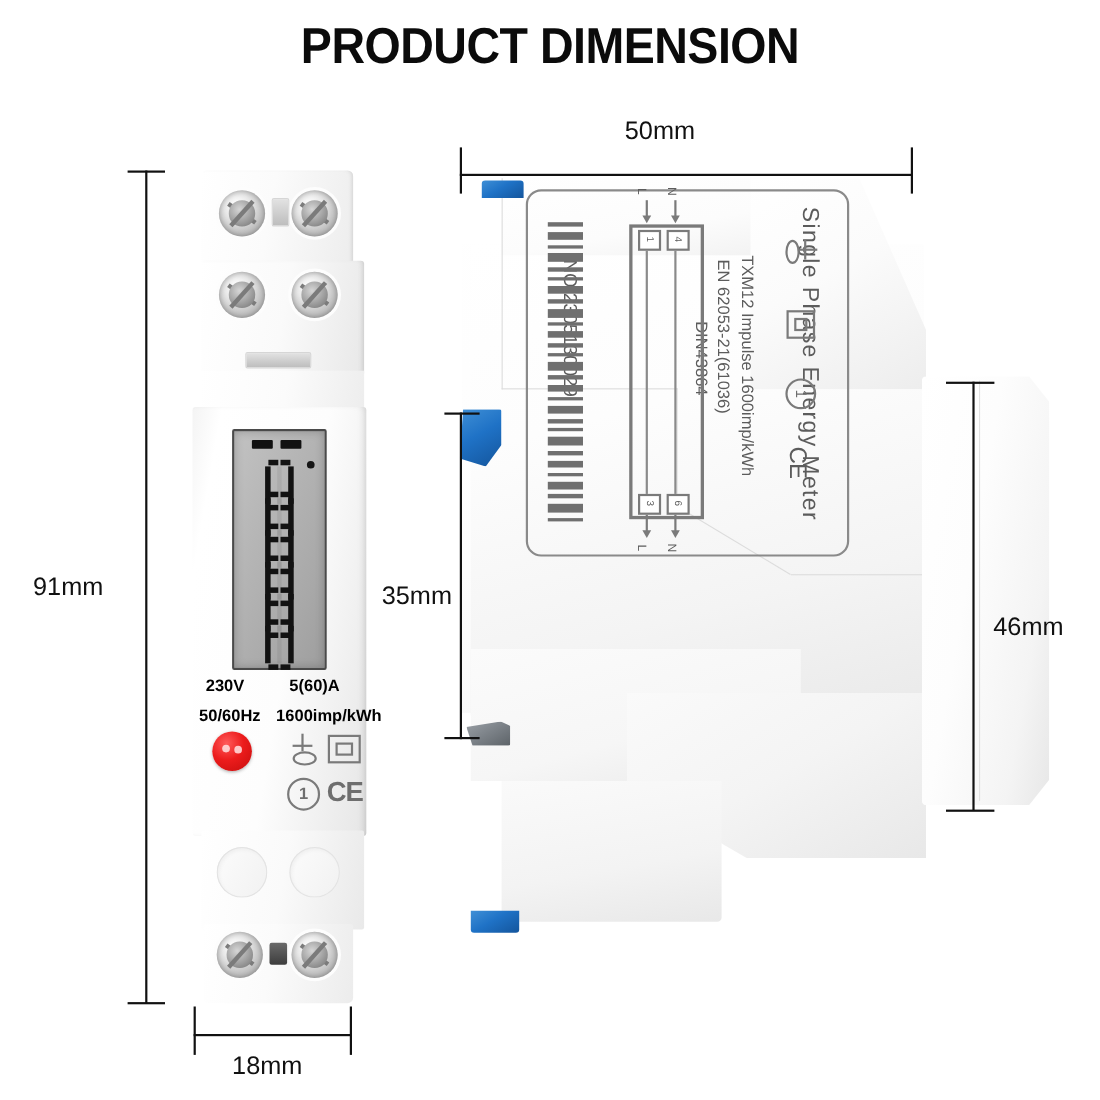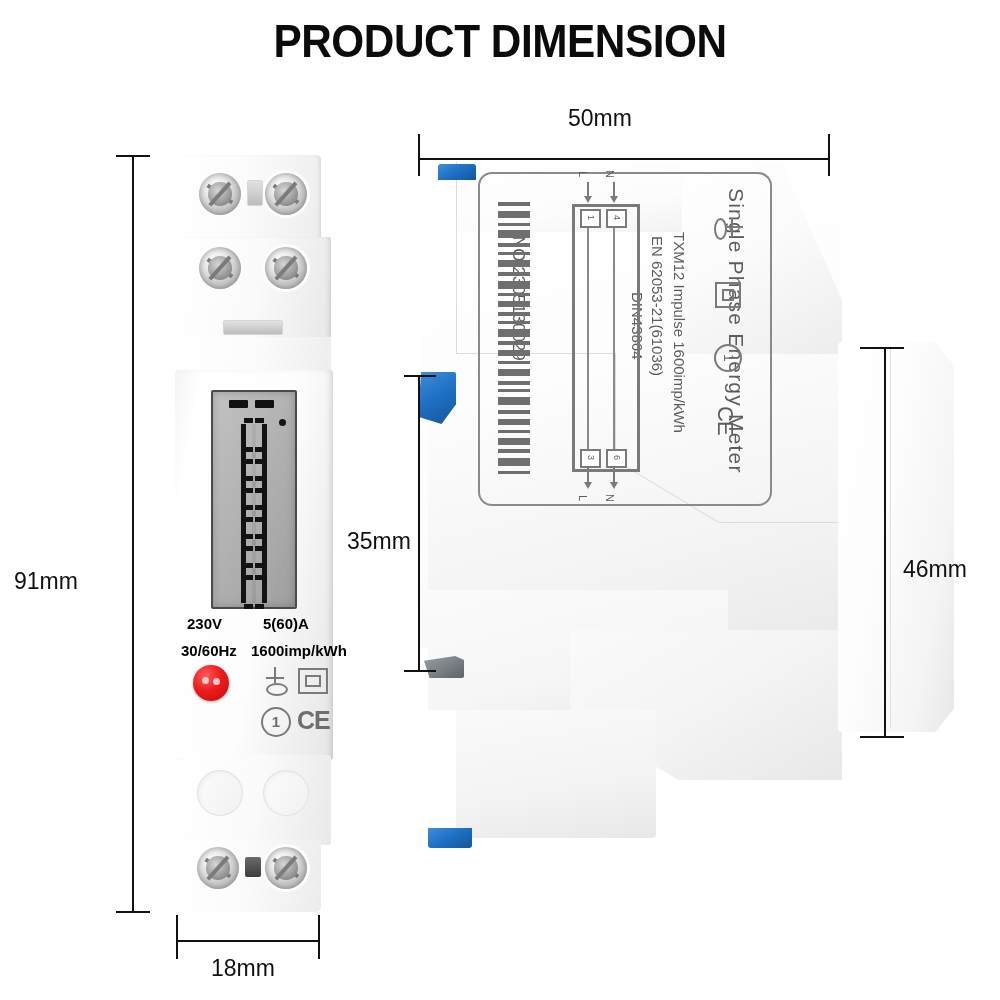--- a/index.html
+++ b/index.html
@@ -282,21 +282,21 @@
             <i class="seg g off"></i>
             <i class="seg e"></i>
             <i class="seg c"></i>
             <i class="seg d"></i>
         </div>
       </div>
     </div>
 
     <div class="spec-row" style="left:22px;top:460px;">230V</div>
     <div class="spec-row" style="left:98px;top:460px;">5(60)A</div>
-    <div class="spec-row" style="left:16px;top:487px;">30/60Hz</div>
+    <div class="spec-row" style="left:16px;top:487px;">50/60Hz</div>
     <div class="spec-row" style="left:86px;top:487px;">1600imp/kWh</div>
 
     <div class="led">
         <i></i>
         <i></i>
       </div>
 
     <div class="sym-earth" style="left:98px;top:512px;width:24px;height:26px;">
       <span class="stem"></span>
       <span class="bar" style="left:3px;width:18px;"></span>
@@ -318,21 +318,21 @@
       </div>
     <div class="screw" style="left:100px;top:692px;width:42px;height:42px;">
         <span class="screw-inner"></span>
       </div>
     <div class="slot-dark" style="left:80px;top:702px;width:16px;height:20px;"></div>
   </div>
 
   <div class="dimline" style="left:132px;top:155px;width:1.6px;height:757px;"></div>
   <div class="dimline" style="left:116px;top:155px;width:34px;height:1.6px;"></div>
   <div class="dimline" style="left:116px;top:911px;width:34px;height:1.6px;"></div>
-  <div class="dimlabel" style="left:14px;top:520px;margin-top:48px;">91mm</div>
+  <div class="dimlabel" style="left:30px;top:520px;">91mm</div>
 
   <div class="dimline" style="left:176px;top:940px;width:143px;height:1.6px;"></div>
   <div class="dimline" style="left:176px;top:915px;width:1.6px;height:44px;"></div>
   <div class="dimline" style="left:318px;top:915px;width:1.6px;height:44px;"></div>
   <div class="dimlabel" style="left:211px;top:955px;">18mm</div>
 
   <div id="sideview">
 
     <div class="sv-main"></div>
 

